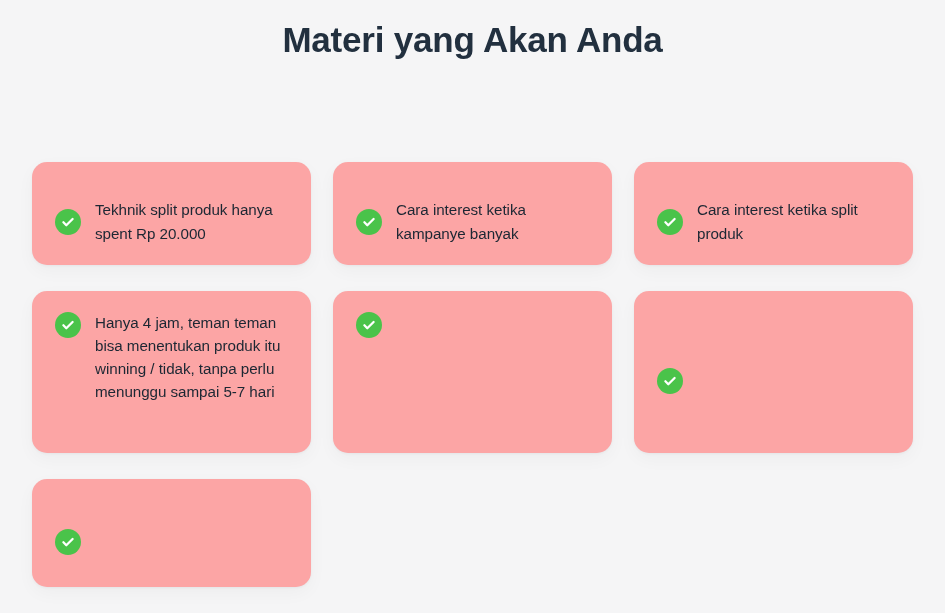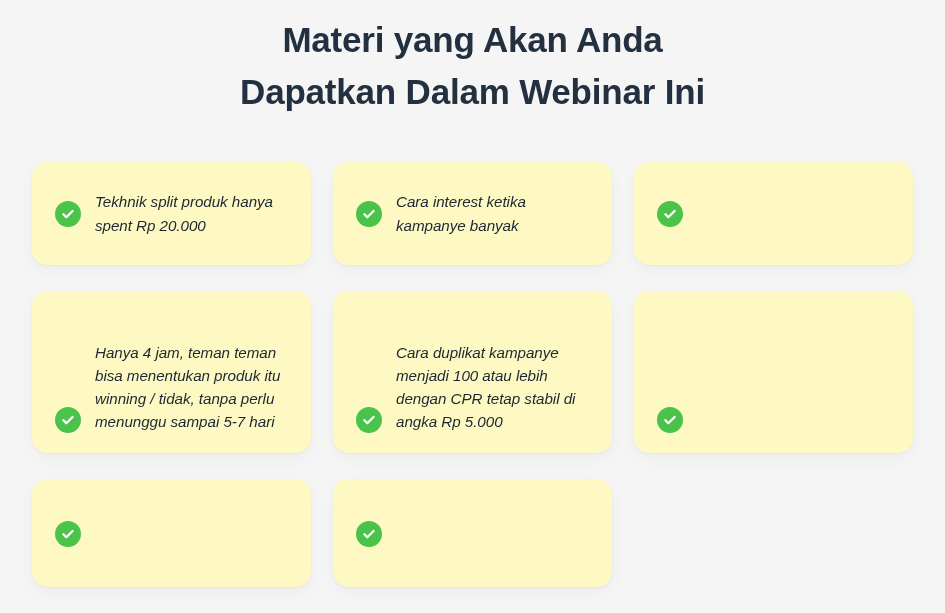--- a/index.html
+++ b/index.html
@@ -44,37 +44,36 @@
     top: 162px;
     width: 881px;
     display: grid;
     grid-template-columns: repeat(3, 1fr);
     grid-template-rows: 103px 162px 108px;
     column-gap: 22px;
     row-gap: 26px;
   }
 
   .card {
-    background: #fef9c3;
+    background: #fca5a5;
     border-radius: 15px;
     box-shadow: 0 1px 3px rgba(16, 24, 40, 0.045),
                 0 6px 18px rgba(16, 24, 40, 0.035);
     display: flex;
     align-items: flex-start;
     box-sizing: border-box;
-    padding: 20px 18px 20px 23px;
+    padding: 20px 18px 4px 23px;
     overflow: hidden;
-    font-style: italic;
   }
   
   .card.r1, .card.r3 {
     align-items: center;
   }
   .card.r2 {
-    align-items: flex-end;
+    align-items: flex-start;
   }
 
   .check-icon {
     flex: 0 0 auto;
     width: 26px;
     height: 26px;
     border-radius: 50%;
     background: #4ac34a;
     display: inline-flex;
     align-items: center;
@@ -94,21 +93,20 @@
     letter-spacing: -0.05px;
   }
 </style>
 </head>
 <body>
 
 <div class="page">
 
   <h1 class="heading">
     <span class="line">Materi yang Akan Anda</span>
-    <span class="line">Dapatkan Dalam Webinar Ini</span>
   </h1>
 
   <div class="grid">
 
     <div class="card r1">
       <span class="check-icon">
         <svg width="16" height="16" viewBox="0 0 16 16" aria-hidden="true">
           <path d="M3.4 8.3 L6.3 11.2 L12.6 5.0" fill="none" stroke="#ffffff" stroke-width="2.3" stroke-linecap="round" stroke-linejoin="round"></path>
         </svg>
       </span>
@@ -123,39 +121,32 @@
       </span>
       <span class="card-text">Cara interest ketika kampanye banyak</span>
     </div>
 
     <div class="card r1">
       <span class="check-icon">
         <svg width="16" height="16" viewBox="0 0 16 16" aria-hidden="true">
           <path d="M3.4 8.3 L6.3 11.2 L12.6 5.0" fill="none" stroke="#ffffff" stroke-width="2.3" stroke-linecap="round" stroke-linejoin="round"></path>
         </svg>
       </span>
+      <span class="card-text">Cara interest ketika split produk</span>
     </div>
 
     <div class="card r2">
       <span class="check-icon">
         <svg width="16" height="16" viewBox="0 0 16 16" aria-hidden="true">
           <path d="M3.4 8.3 L6.3 11.2 L12.6 5.0" fill="none" stroke="#ffffff" stroke-width="2.3" stroke-linecap="round" stroke-linejoin="round"></path>
         </svg>
       </span>
       <span class="card-text">Hanya 4 jam, teman teman bisa menentukan produk itu winning / tidak, tanpa perlu menunggu sampai 5-7 hari</span>
     </div>
 
-    <div class="card r2">
-      <span class="check-icon">
-        <svg width="16" height="16" viewBox="0 0 16 16" aria-hidden="true">
-          <path d="M3.4 8.3 L6.3 11.2 L12.6 5.0" fill="none" stroke="#ffffff" stroke-width="2.3" stroke-linecap="round" stroke-linejoin="round"></path>
-        </svg>
-      </span>
-      <span class="card-text">Cara duplikat kampanye menjadi 100 atau lebih dengan CPR tetap stabil di angka Rp 5.000</span>
-    </div>
 
     <div class="card r2">
       <span class="check-icon">
         <svg width="16" height="16" viewBox="0 0 16 16" aria-hidden="true">
           <path d="M3.4 8.3 L6.3 11.2 L12.6 5.0" fill="none" stroke="#ffffff" stroke-width="2.3" stroke-linecap="round" stroke-linejoin="round"></path>
         </svg>
       </span>
     </div>
 
     <div class="card r3">

